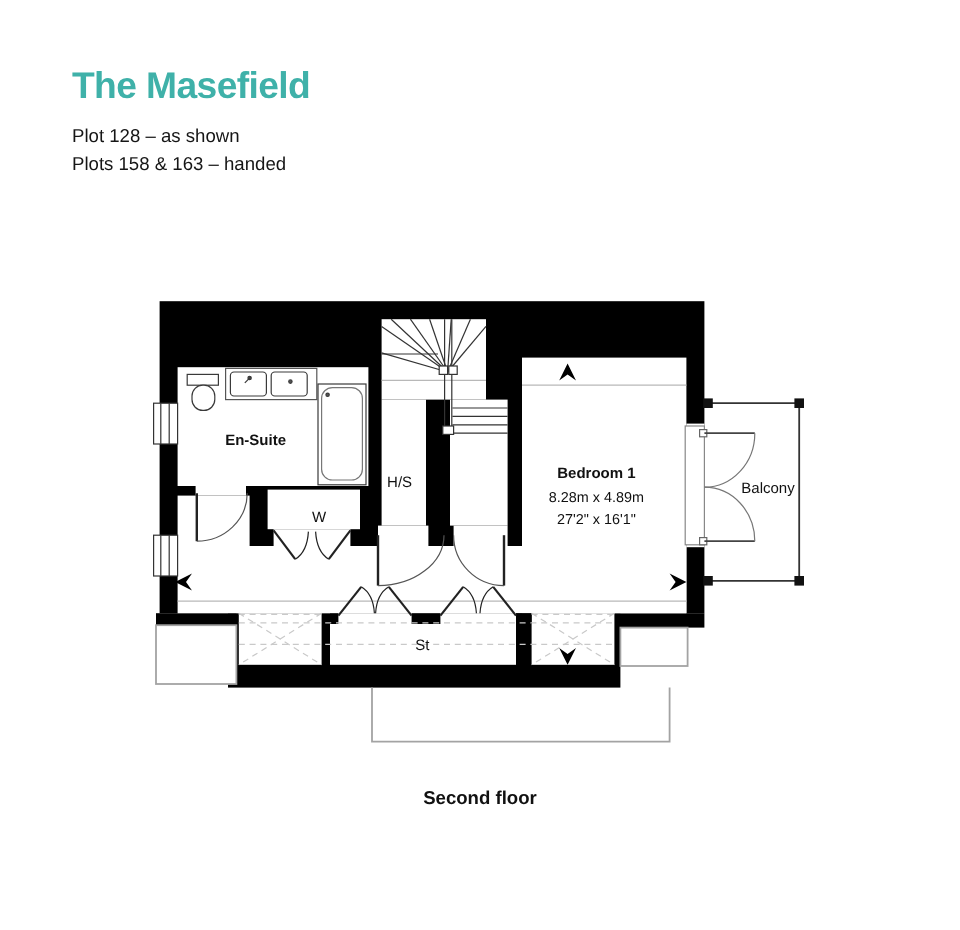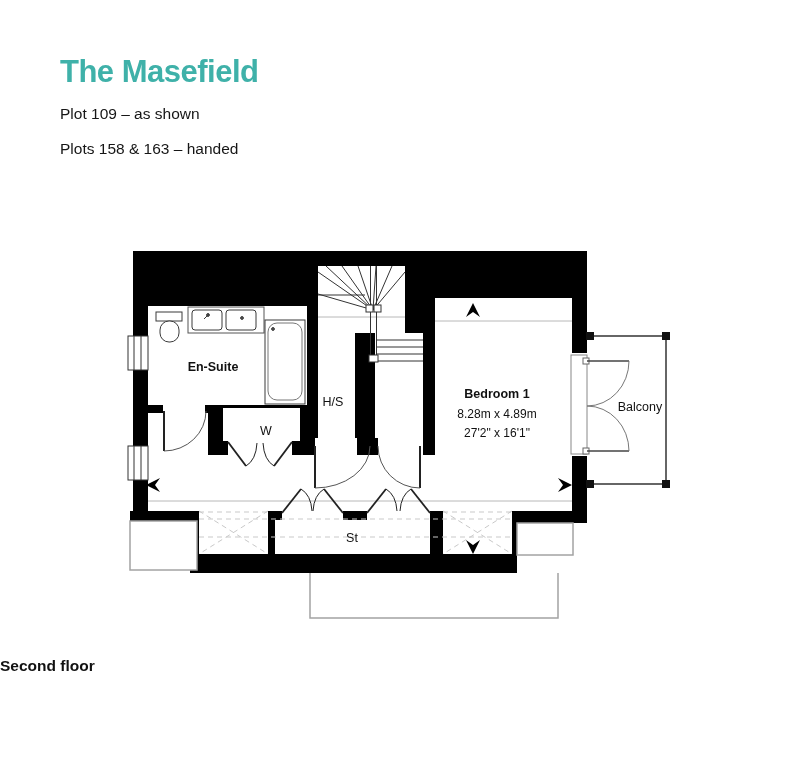--- a/index.html
+++ b/index.html
@@ -7,39 +7,39 @@
     position:relative;width:800px;height:775px;background:#ffffff;overflow:hidden;
     font-family:"Liberation Sans", sans-serif;color:#1a1a1a;
   }
   .hdr{position:absolute;left:60px;top:54px;}
   .hdr h1{
     margin:0;font-size:31px;font-weight:bold;letter-spacing:-0.5px;
     color:var(--accent,#3FB1A9);
   }
   .hdr p{margin:0;font-size:15.5px;color:#161616;}
   .hdr p.l1{margin-top:15px;}
-  .hdr p.l2{margin-top:17px;}
+  .hdr p.l2{margin-top:6px;}
   .planwrap{position:absolute;left:120px;top:248px;width:560px;height:400px;}
   .caption{
-    position:absolute;top:657px;left:0;width:100%;
+    position:absolute;top:657px;left:0;width:100%;text-align:center;
     font-size:15.5px;font-weight:bold;color:#111;
   }
   svg text{font-family:"Liberation Sans", sans-serif;fill:#111;}
   .roomlbl{font-size:12.5px;}
   .roomlbl.b{font-weight:bold;}
   .dims{font-size:12px;}
 </style>
 </head>
 <body>
 
 <div class="page">
 
   <div class="hdr">
     <h1>The Masefield</h1>
-    <p class="l1">Plot 109 – as shown</p>
+    <p class="l1">Plot 128 – as shown</p>
     <p class="l2">Plots 158 &amp; 163 – handed</p>
   </div>
 
   <div class="planwrap">
   <svg viewBox="0 0 560 400" width="560" height="400">
 
     <g fill="#000000">
       <rect x="13" y="3" width="454" height="260"></rect>
       <rect x="70" y="263" width="327" height="62"></rect>
       <rect x="392" y="263" width="75" height="12"></rect>

